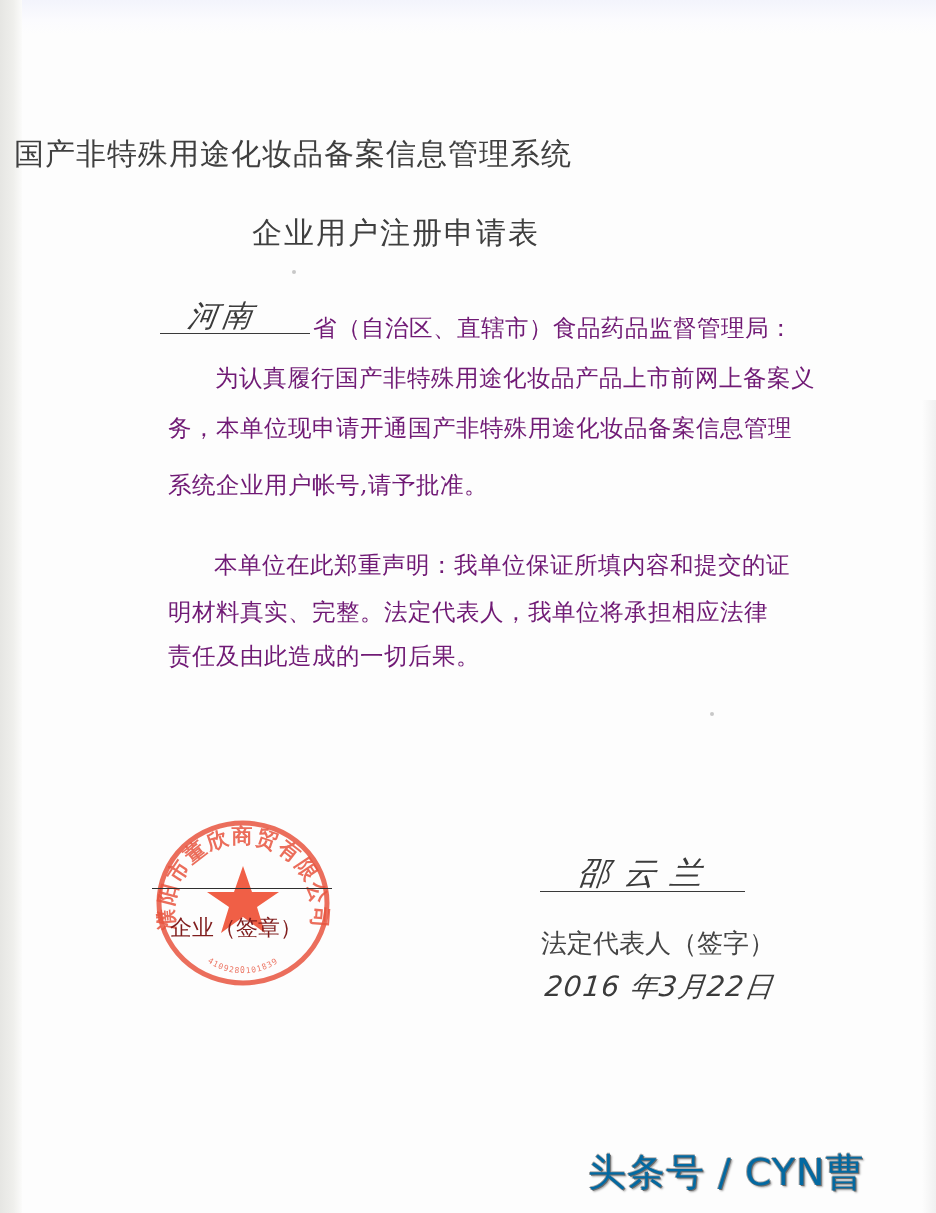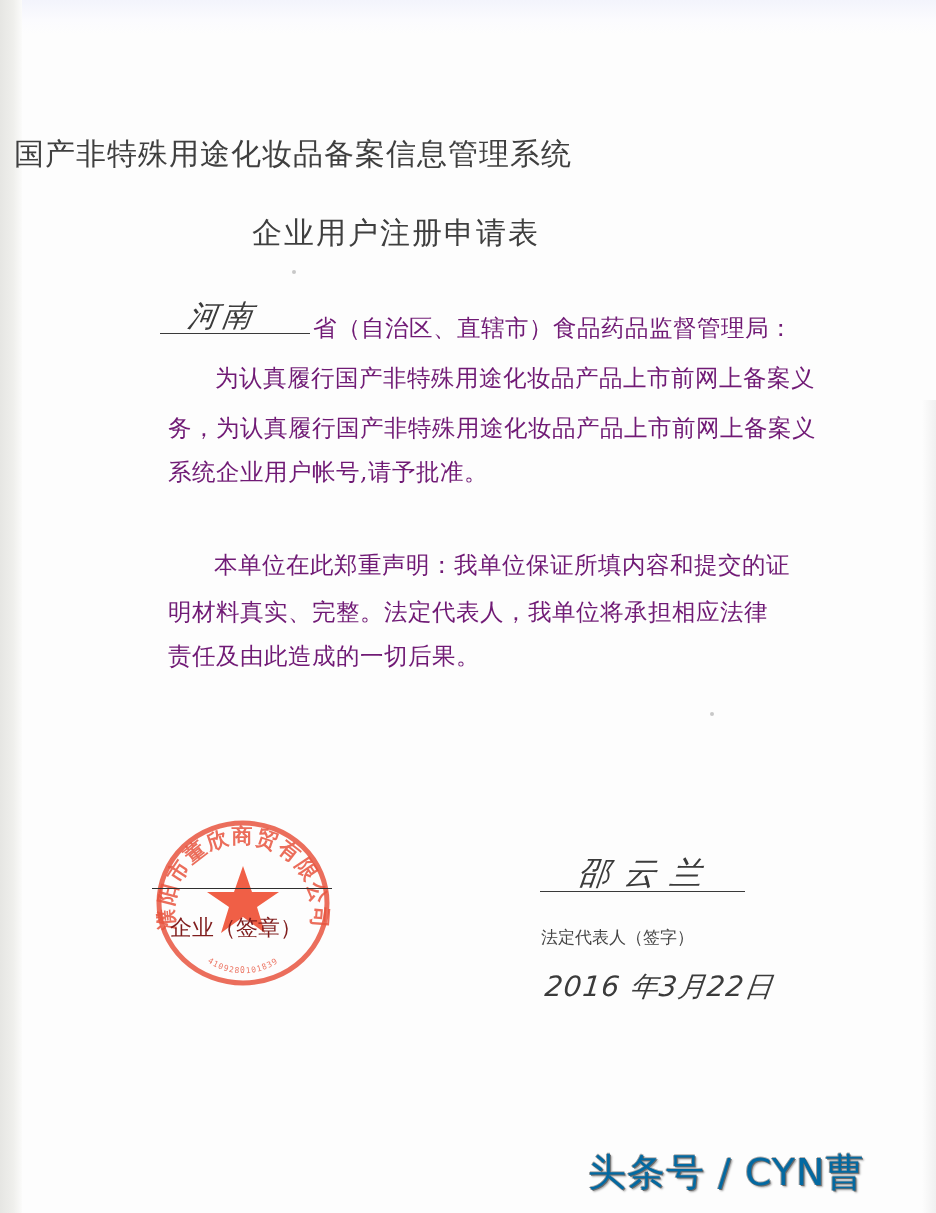--- a/index.html
+++ b/index.html
@@ -111,21 +111,21 @@
     }
     .hw-signature {
       left: 578px; top: 852px;
       font-size: 32px;
       letter-spacing: 14px;
       transform: skewX(-6deg);
     }
     .label-rep {
       position: absolute;
       left: 541px; top: 926px;
-      font-size: 17px;
+      font-size: 26px;
       color: #454545;
       white-space: nowrap;
     }
     .hw-date {
       left: 545px; top: 968px;
       font-size: 28px;
       letter-spacing: 1px;
       transform: skewX(-6deg);
     }
     .watermark {
@@ -153,22 +153,22 @@
 <div class="right-edge"></div>
 
 <h1 class="title">国产非特殊用途化妆品备案信息管理系统</h1>
 <h2 class="subtitle">企业用户注册申请表</h2>
 
 <div class="fill-blank"></div>
 <div class="handwriting hw-province">河南</div>
 <div class="line" style="left:313px; top:312px;">省（自治区、直辖市）食品药品监督管理局：</div>
 
 <div class="line" style="top:362px;margin-left:47px;">为认真履行国产非特殊用途化妆品产品上市前网上备案义</div>
-<div class="line" style="top:412px;">务，为认真履行国产非特殊用途化妆品产品上市前网上备案义</div>
-<div class="line" style="top:456px;">系统企业用户帐号,请予批准。</div>
+<div class="line" style="top:412px;">务，本单位现申请开通国产非特殊用途化妆品备案信息管理</div>
+<div class="line" style="top:469px;">系统企业用户帐号,请予批准。</div>
 
 <div class="line" style="left:214px; top:549px;">本单位在此郑重声明：我单位保证所填内容和提交的证</div>
 <div class="line" style="top:596px;">明材料真实、完整。法定代表人，我单位将承担相应法律</div>
 <div class="line" style="top:640px;">责任及由此造成的一切后果。</div>
 
 <div class="seal">
   <svg viewBox="0 0 182 170" xmlns="http://www.w3.org/2000/svg">
     <defs>
       <path id="sealArc" d="M 25 118 A 70 70 0 1 1 157 118"></path>
       <path id="serialArc" d="M 48 138 A 62 62 0 0 0 134 138"></path>

